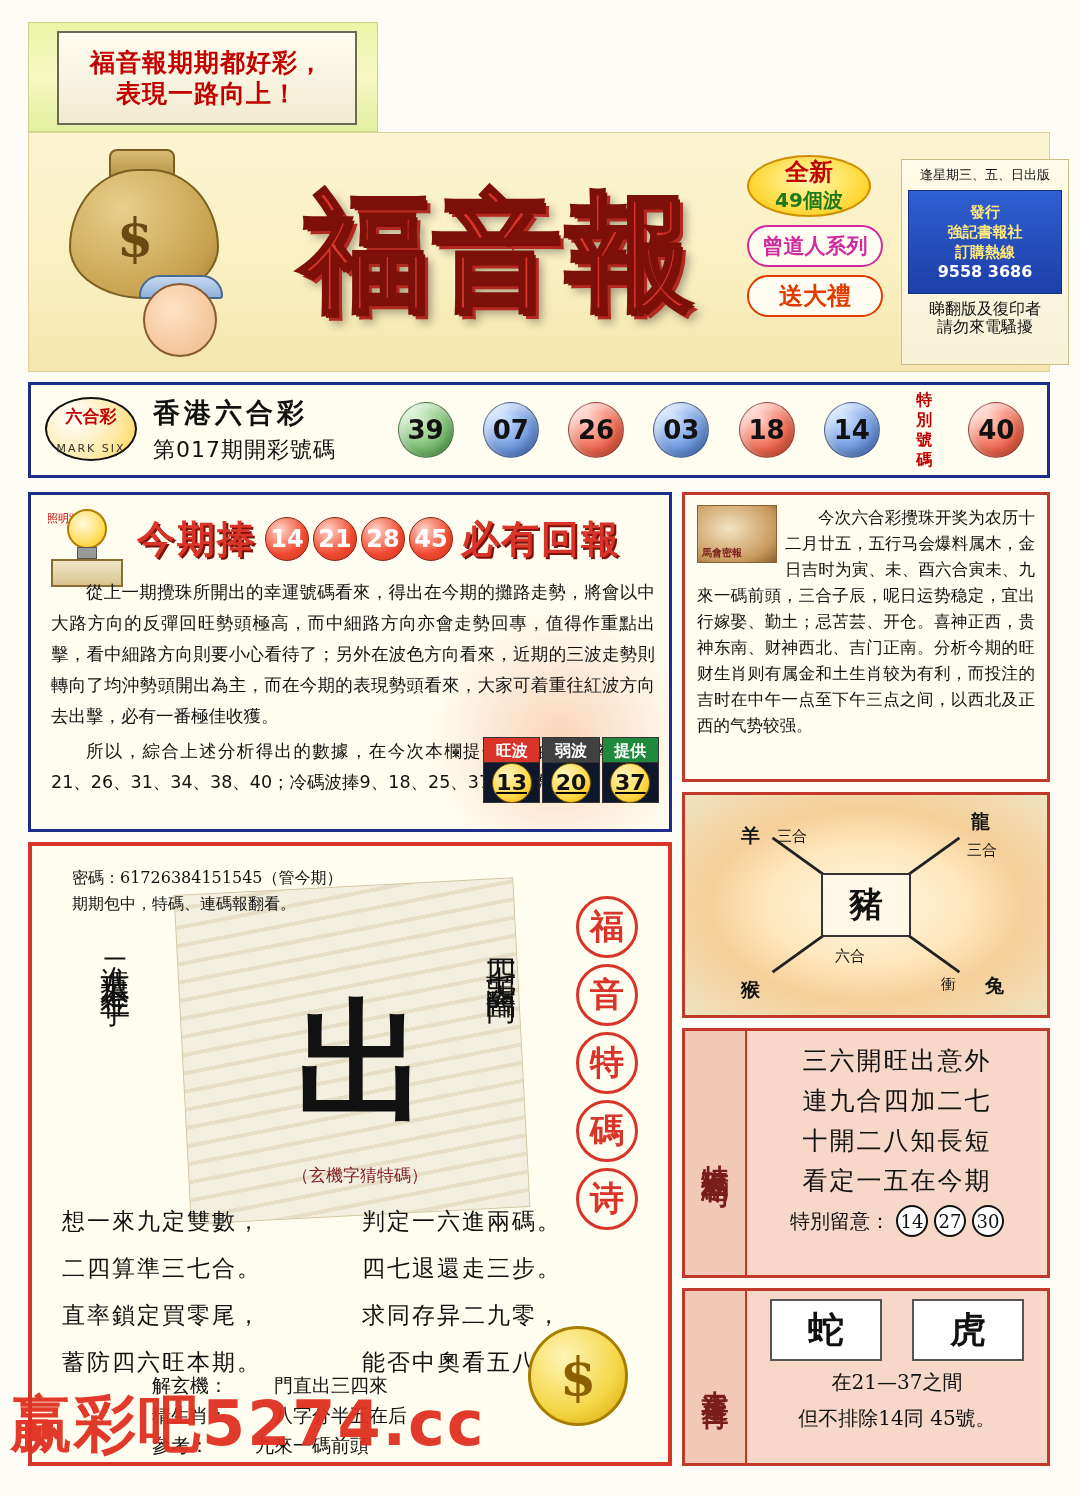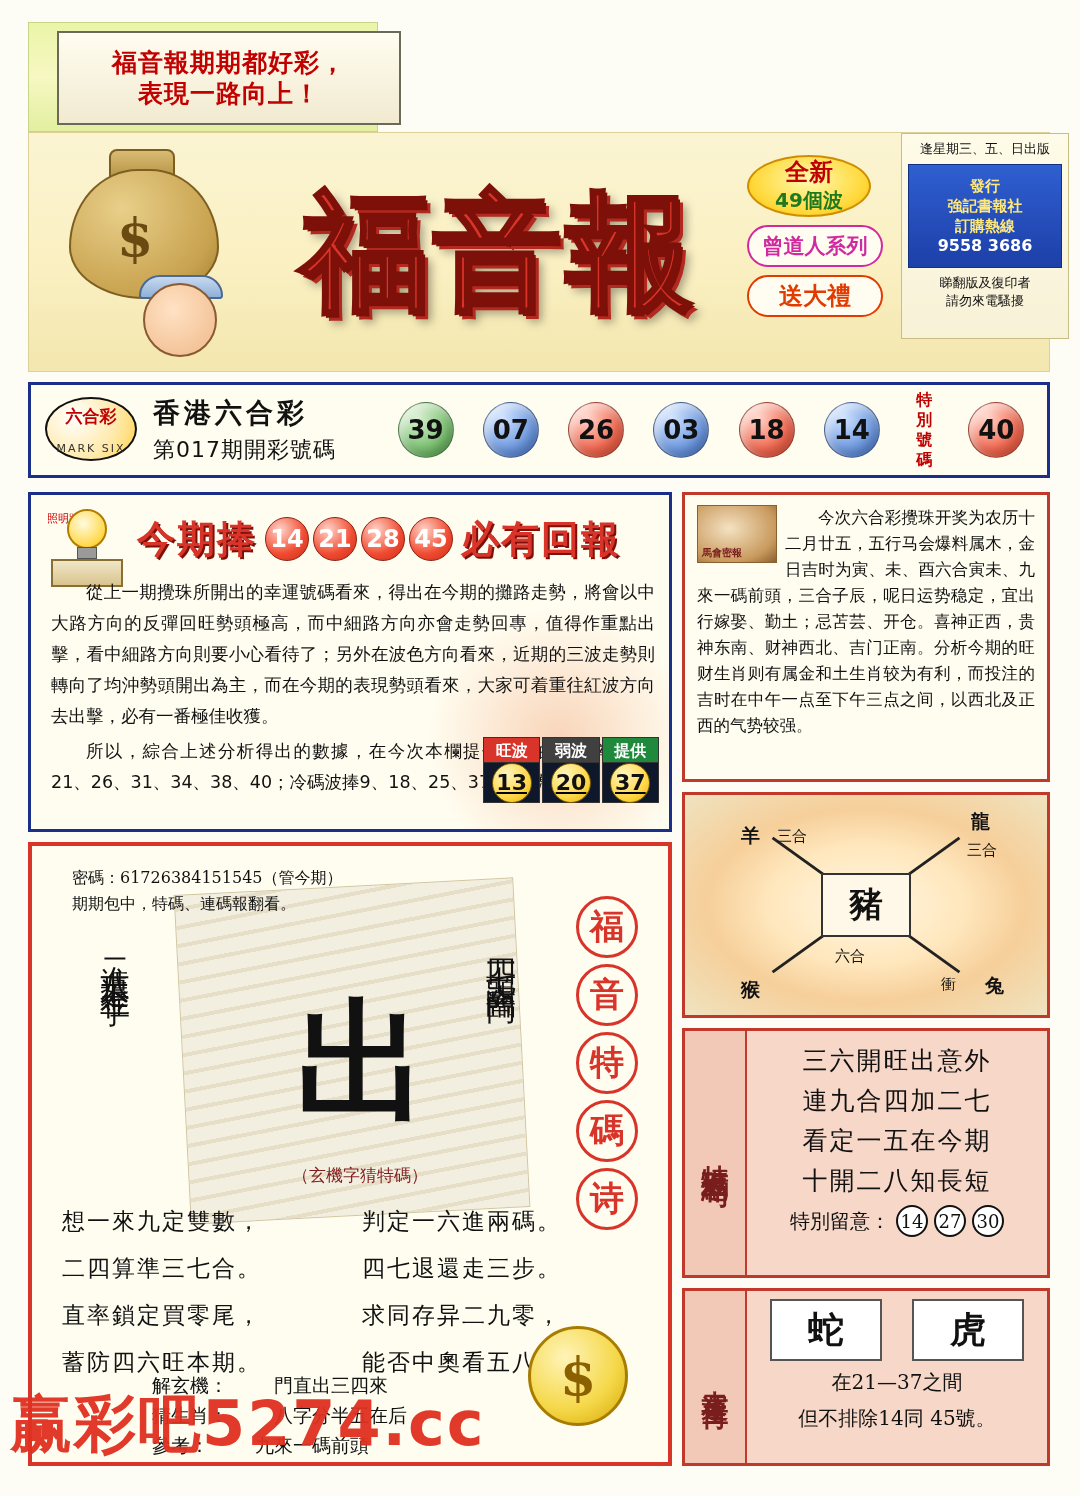--- a/index.html
+++ b/index.html
@@ -40,21 +40,21 @@
   .runner {
     position: absolute; right: 60px; top: 34px; width: 90px; height: 60px;
   }
   .topbar-right {
     width: 350px; height: 110px;
     background: linear-gradient(180deg,#eaf5a8 0%, #f7f8c2 50%, #e2efa0 100%);
     border: 1px solid #c9d488;
     position: relative;
   }
   .slogan-box {
-    position: absolute; left: 28px; top: 8px; width: 344px; height: 94px;
+    position: absolute; left: 28px; top: 8px; width: 300px; height: 94px;
     background: linear-gradient(180deg,#fffdf0,#f2ead0);
     border: 2px solid #6a6a5a;
     display: flex; flex-direction: column; align-items: center; justify-content: center;
   }
   .slogan-line {
     color: #c20000; font-weight: bold; font-size: 25px; line-height: 1.25;
     letter-spacing: 1px; white-space: nowrap;
   }
 
   
@@ -123,36 +123,36 @@
   .badge-new .l1 { font-size: 24px; font-weight: bold; color: #c00000; line-height: 30px; }
   .badge-new .l2 { font-size: 20px; font-weight: bold; color: #1f7a1f; line-height: 26px; }
   .badge-oval {
     width: 136px; height: 42px; margin-top: 8px;
     border: 2px solid #d12aa0; border-radius: 22px;
     background: #fffdf2; text-align: center;
     color: #d12aa0; font-weight: bold; font-size: 21px; line-height: 38px;
   }
   .badge-oval.b2 { color: #e23b00; border-color: #e23b00; font-size: 24px; }
   .pubbox {
-    position: absolute; left: 872px; top: 0; width: 168px; height: 206px;
+    position: absolute; left: 872px; top: 26px; width: 168px; height: 206px;
     background: linear-gradient(180deg,#fefbe8,#f7f1d6);
     border: 1px solid #c9bd85;
     text-align: center;
   }
   .pub-top { font-size: 13px; color: #111; margin-top: 6px; }
   .pub-blue {
     margin: 6px 6px 0; height: 104px;
     background: linear-gradient(180deg,#2f5fd0,#1d3fa8);
     border: 1px solid #12307f;
     color: #ffe97a; font-weight: bold;
     display: flex; flex-direction: column; align-items: center; justify-content: center;
   }
   .pub-blue div { font-size: 15px; line-height: 20px; }
   .pub-blue .tel { color: #ffffff; font-size: 16px; }
-  .pub-bottom { font-size: 13px; color: #111; line-height: 18px; margin-top: 6px; }
+  .pub-bottom { font-size: 16px; color: #111; line-height: 18px; margin-top: 6px; }
 
   
   .drawbar {
     position: absolute; left: 28px; top: 382px; width: 1022px; height: 96px;
     background: #fffdf0; border: 3px solid #1b2f8a;
     display: flex; align-items: center;
   }
   .mark6 {
     width: 100px; height: 70px; margin-left: 10px; position: relative;
     display: flex; flex-direction: column; align-items: center; justify-content: center; gap: 14px;
@@ -624,22 +624,22 @@
     </div>
   </div>
 
   <div class="verse">
     <div class="verse-title">
       <span>特碼五絕句</span>
     </div>
     <div class="verse-body">
       <div class="verse-line">三六開旺出意外</div>
       <div class="verse-line">連九合四加二七</div>
+      <div class="verse-line">十開二八知長短</div>
       <div class="verse-line">看定一五在今期</div>
-      <div class="verse-line">十開二八知長短</div>
       <div class="verse-note">
         <span>特別留意：</span>
         <span class="circ-num">14</span>
         <span class="circ-num">27</span>
         <span class="circ-num">30</span>
       </div>
     </div>
   </div>
 
   <div class="lucky">

